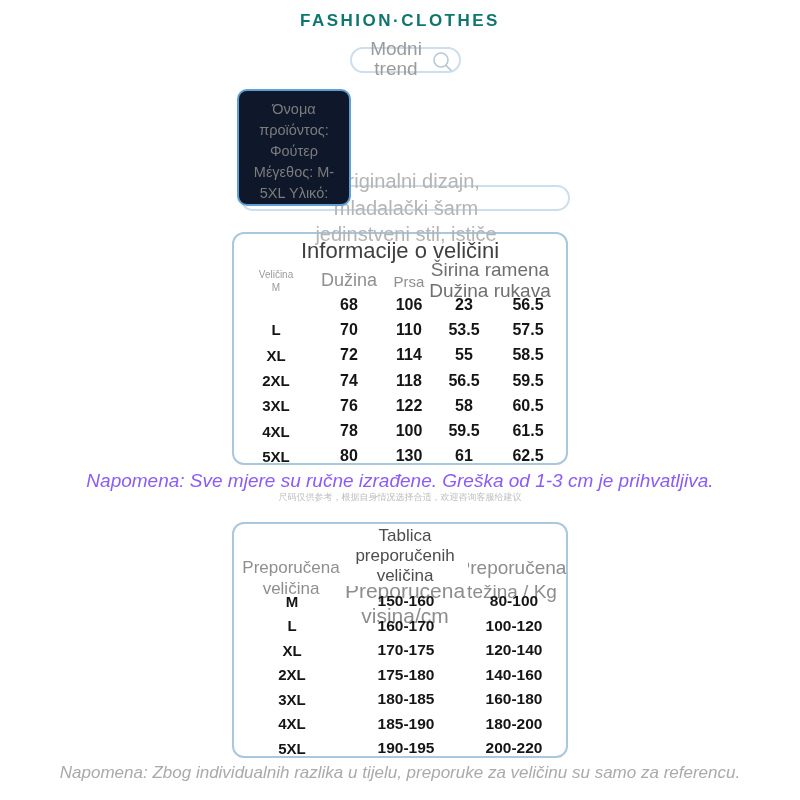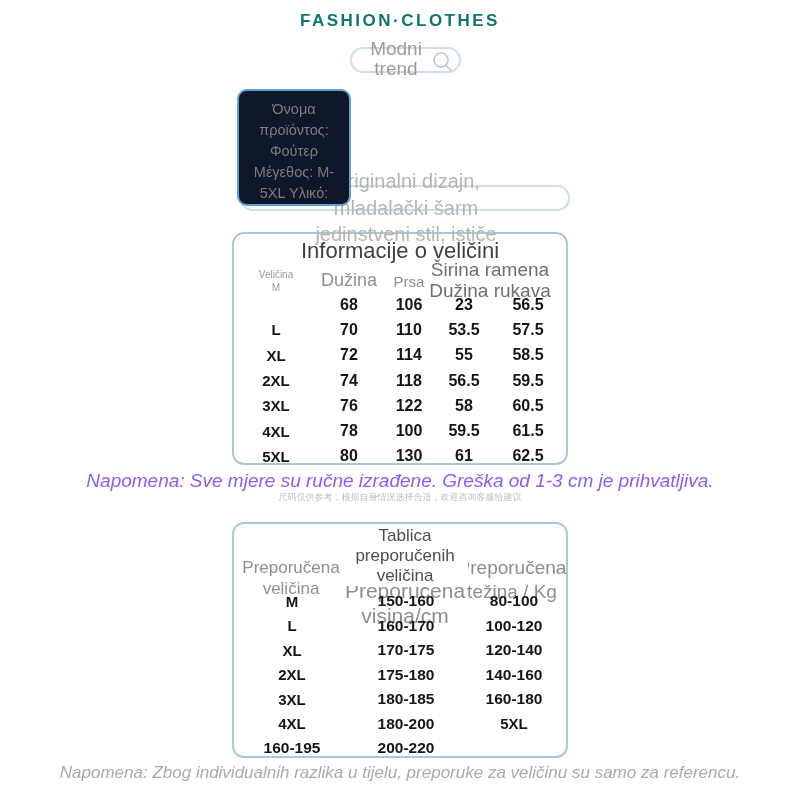--- a/index.html
+++ b/index.html
@@ -254,22 +254,23 @@
 
     <div class="cell size-c">2XL</div>
     <div class="cell val-c">175-180</div>
     <div class="cell val-c">140-160</div>
 
     <div class="cell size-c">3XL</div>
     <div class="cell val-c">180-185</div>
     <div class="cell val-c">160-180</div>
 
     <div class="cell size-c">4XL</div>
+    <div class="cell val-c">185-190</div>
     <div class="cell val-c">180-200</div>
 
     <div class="cell size-c">5XL</div>
-    <div class="cell val-c">160-195</div>
+    <div class="cell val-c">190-195</div>
     <div class="cell val-c">200-220</div>
   </div>
 
   <div class="abs note2">Napomena: Zbog individualnih razlika u tijelu, preporuke za veličinu su samo za referencu.</div>
 
 </div>
 
 </body></html>

